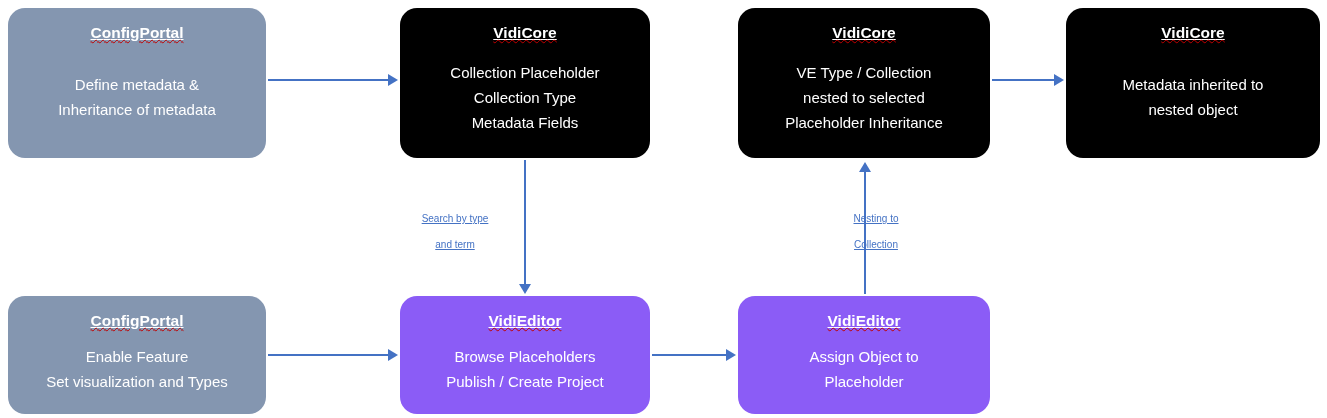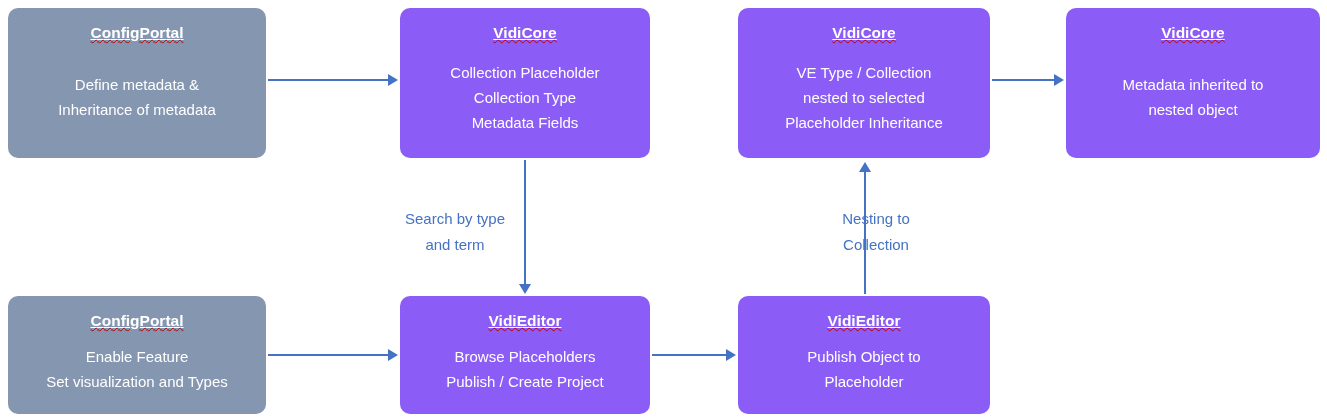--- a/index.html
+++ b/index.html
@@ -6,31 +6,31 @@
   .canvas{
     position:relative;
     width:1327px;
     height:418px;
     background:#ffffff;
     font-family:"Liberation Sans", sans-serif;
     overflow:hidden;
   }
   .node{
     position:absolute;
-    border-radius:10px;
+    border-radius:17px;
     color:#ffffff;
     display:flex;
     flex-direction:column;
     align-items:center;
     box-sizing:border-box;
     padding:16px 10px 12px 10px;
     text-align:center;
   }
   .node.gray{ background:#8496B0; }
-  .node.dark{ background:#8b5cf6; }
+  .node.dark{ background:#000000; }
   .node.blue{ background:#8b5cf6; }
 
   .node-title{
     font-weight:bold;
     font-size:15.5px;
     text-decoration:underline;
     text-decoration-color:#ffffff;
     margin-bottom:6px;
   }
   .node-title .squiggle{
@@ -62,24 +62,25 @@
   .hline{ position:absolute; height:2px; background:#4472C4; }
   .vline{ position:absolute; width:2px;  background:#4472C4; }
   .head{ position:absolute; width:0; height:0; }
   .head.right{ border-top:6px solid transparent; border-bottom:6px solid transparent; border-left:10px solid #4472C4; }
   .head.down{  border-left:6px solid transparent; border-right:6px solid transparent; border-top:10px solid #4472C4; }
   .head.up{    border-left:6px solid transparent; border-right:6px solid transparent; border-bottom:10px solid #4472C4; }
 
   .edge-label{
     position:absolute;
     color:#4472C4;
-    font-size:15px;
+    font-size:10px;
     line-height:26px;
     text-align:center;
     white-space:nowrap;
+    text-decoration:underline;
   }
   .lbl1{ left:375px; top:206px; width:160px; }
   .lbl2{ left:816px; top:206px; width:120px; text-align:center; }
 </style>
 </head>
 <body>
 
 <div class="canvas">
 
   <div class="node gray n1">
@@ -128,21 +129,21 @@
     <div class="node-title"><span class="squiggle">VidiEditor</span></div>
     <div class="node-body">
       <div class="node-line">Browse Placeholders</div>
       <div class="node-line">Publish / Create Project</div>
     </div>
   </div>
 
   <div class="node blue n7">
     <div class="node-title"><span class="squiggle">VidiEditor</span></div>
     <div class="node-body">
-      <div class="node-line">Publish Object to</div>
+      <div class="node-line">Assign Object to</div>
       <div class="node-line">Placeholder</div>
     </div>
   </div>
 
   <div class="hline" style="left:268px; top:79px; width:120px;"></div>
   <div class="head right" style="left:388px; top:74px;"></div>
 
   <div class="vline" style="left:524px; top:160px; height:124px;"></div>
   <div class="head down" style="left:519px; top:284px;"></div>
 

